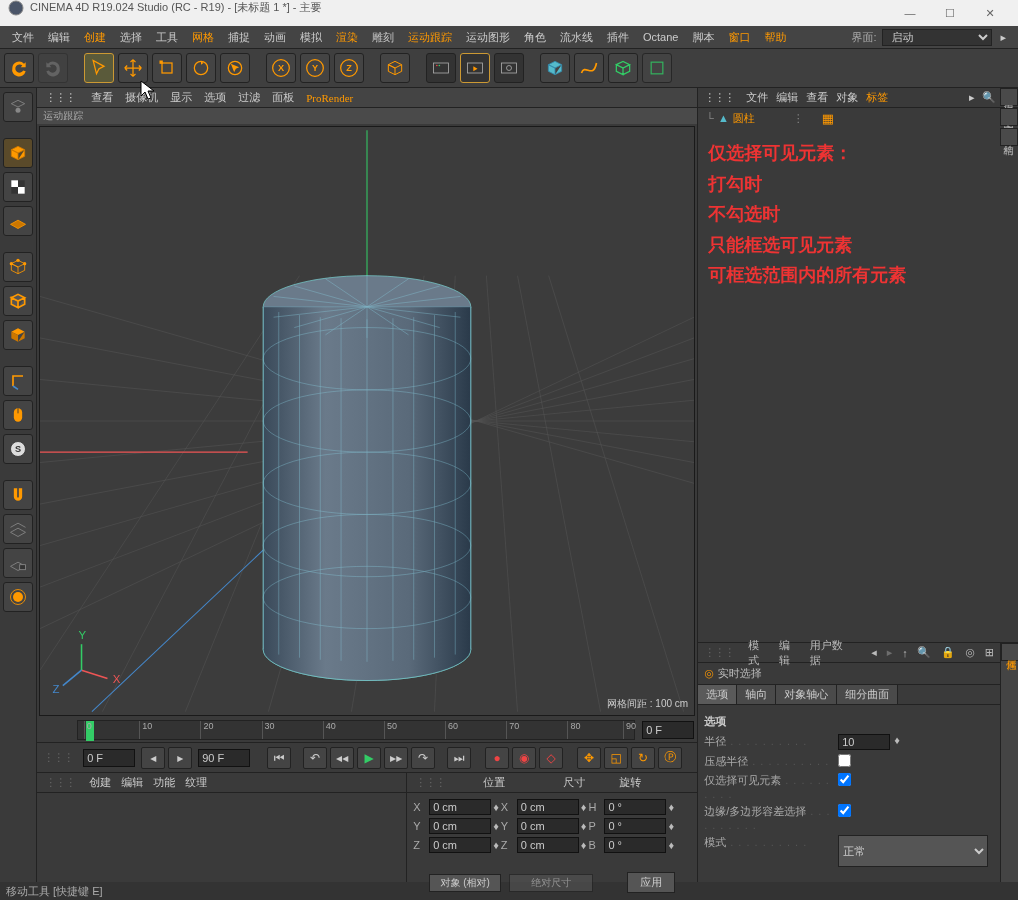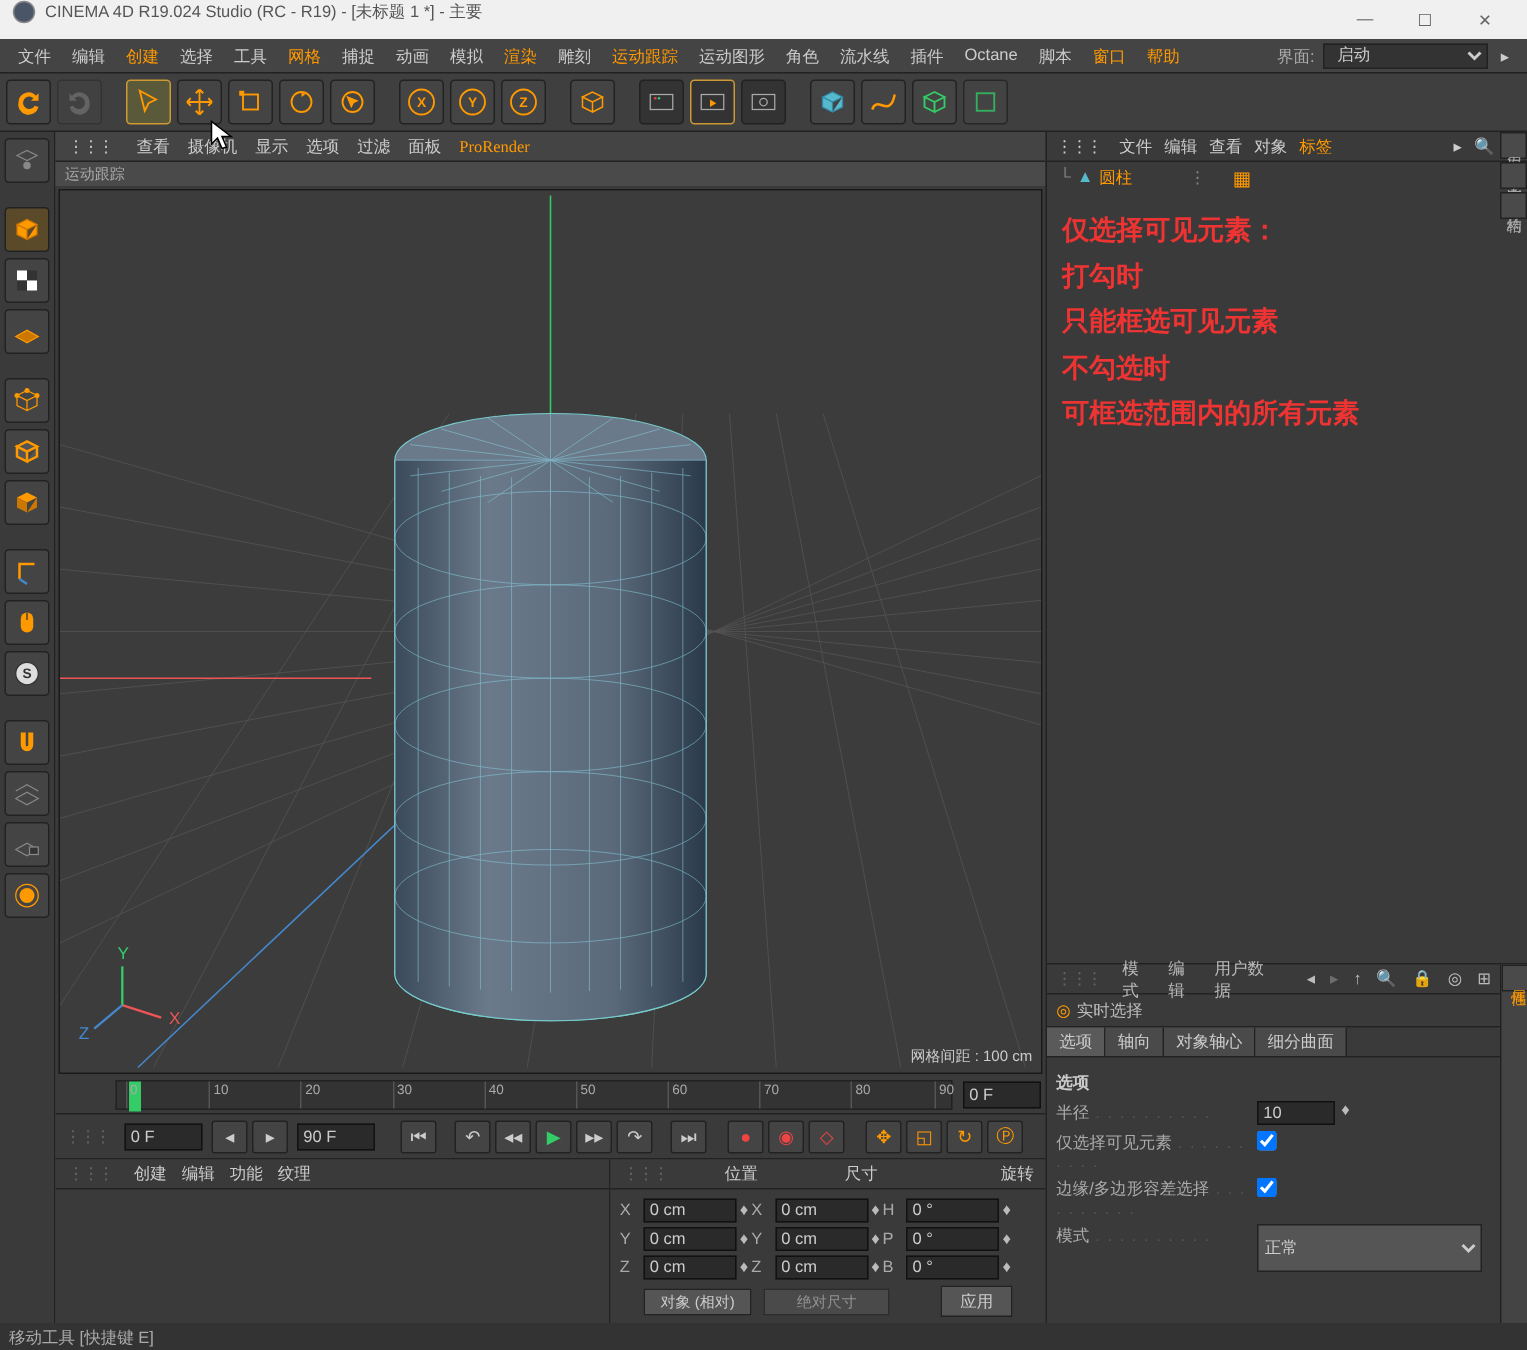--- a/index.html
+++ b/index.html
@@ -476,21 +476,21 @@
           <span>编辑</span>
           <span>功能</span>
           <span>纹理</span>
         </div>
       </div>
       <div class="bp-right">
         <div class="panel-menu">
           <span class="dots">⋮⋮⋮</span>
           <span style="width:70px;text-align:center">位置</span>
           <span style="width:70px;text-align:center">尺寸</span>
-          <span style="width:70px;text-align:right">旋转</span>
+          <span style="width:70px;text-align:left">旋转</span>
         </div>
         <div class="coord-grid">
           <div class="coord-row">
             <span class="lbl">X</span>
             <input value="0 cm" style="">
               <span>♦</span>
             <span class="lbl">X</span>
             <input value="0 cm" style="">
               <span>♦</span>
             <span class="lbl">H</span>
@@ -512,21 +512,21 @@
             <span class="lbl">Z</span>
             <input value="0 cm" style="">
               <span>♦</span>
             <span class="lbl">Z</span>
             <input value="0 cm" style="">
               <span>♦</span>
             <span class="lbl">B</span>
             <input value="0 °" style="">
               <span>♦</span>
           </div>
-          <div class="coord-row" style="margin-top:4px">
+          <div class="coord-row" style="margin-top:19px">
             <span style="width:14px"></span>
             <button class="sel-btn" style="width:72px">对象 (相对)</button>
             <span style="width:4px"></span>
             <button class="sel-btn" style="width:84px;opacity:.6">绝对尺寸</button>
             <span style="width:30px"></span>
             <button class="apply-btn">应用</button>
           </div>
         </div>
       </div>
     </div>
@@ -552,22 +552,22 @@
           <span style="color:#5bc">▲</span>
           <span style="color:#f90">圆柱</span>
           <span style="width:30px"></span>
           <span style="color:#888">⋮</span>
           <span style="width:10px"></span>
           <span style="color:#f90;font-size:13px">▦</span>
         </div>
         <div class="obj-annot">
           <div class="annot-text">仅选择可见元素：</div>
           <div class="annot-text">打勾时</div>
+          <div class="annot-text">不勾选时</div>
           <div class="annot-text">只能框选可见元素</div>
-          <div class="annot-text">不勾选时</div>
           <div class="annot-text">可框选范围内的所有元素</div>
         </div>
       </div>
     </div>
 
     <div class="attr-panel">
       <div class="attr-main">
         <div class="attr-menu">
           <span class="dots">⋮⋮⋮</span>
           <span>模式</span>
@@ -593,20 +593,24 @@
           <div class="attr-tab">细分曲面</div>
         </div>
         <div class="attr-body">
           <div class="attr-sec">选项</div>
           <div class="attr-row">
             <span class="albl">半径</span>
             <input type="text" value="10" style="">
               <span>♦</span>
           </div>
           <div class="attr-row">
+            <span class="albl">压感半径</span>
+            <input type="checkbox" style="">
+          </div>
+          <div class="attr-row">
             <span class="albl">仅选择可见元素</span>
             <input type="checkbox" checked="" style="">
           </div>
           <div class="attr-row">
             <span class="albl">边缘/多边形容差选择</span>
             <input type="checkbox" checked="" style="">
           </div>
           <div class="attr-row">
             <span class="albl">模式</span>
             <select><option>正常</option></select>

